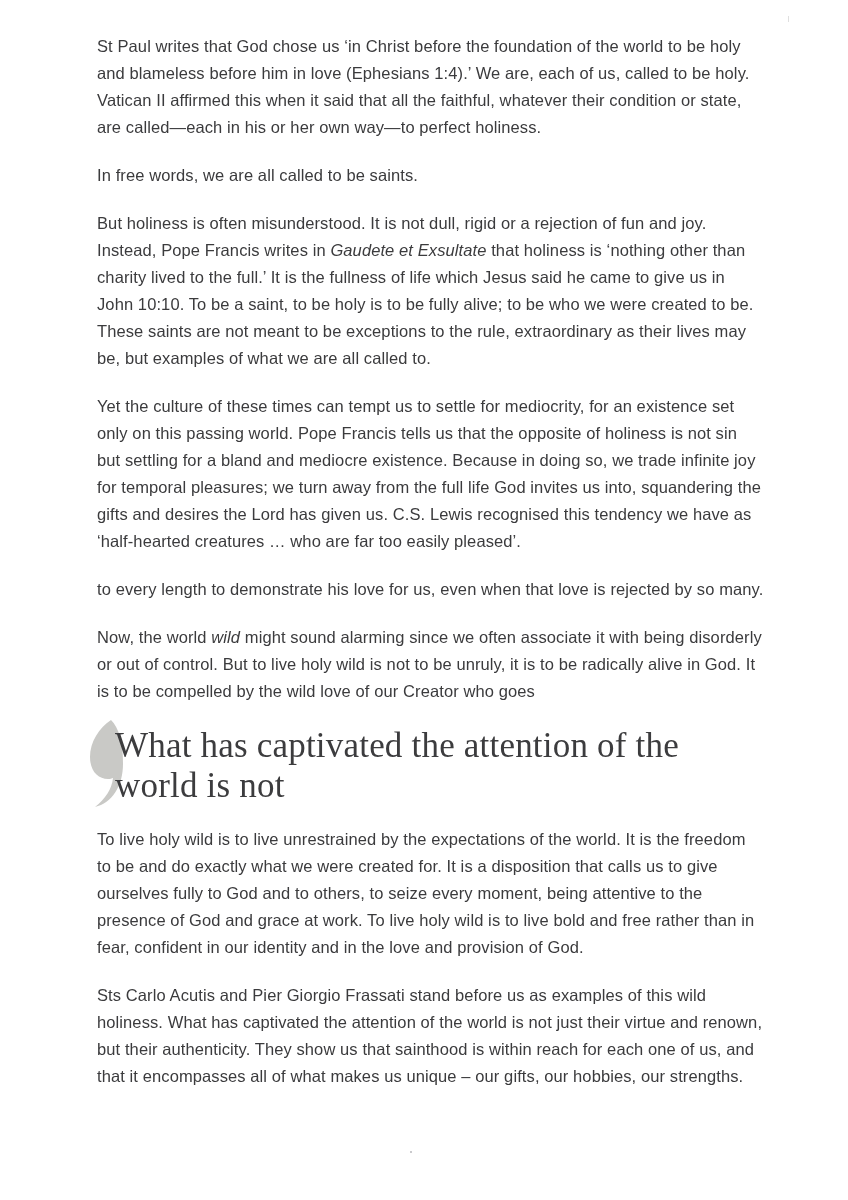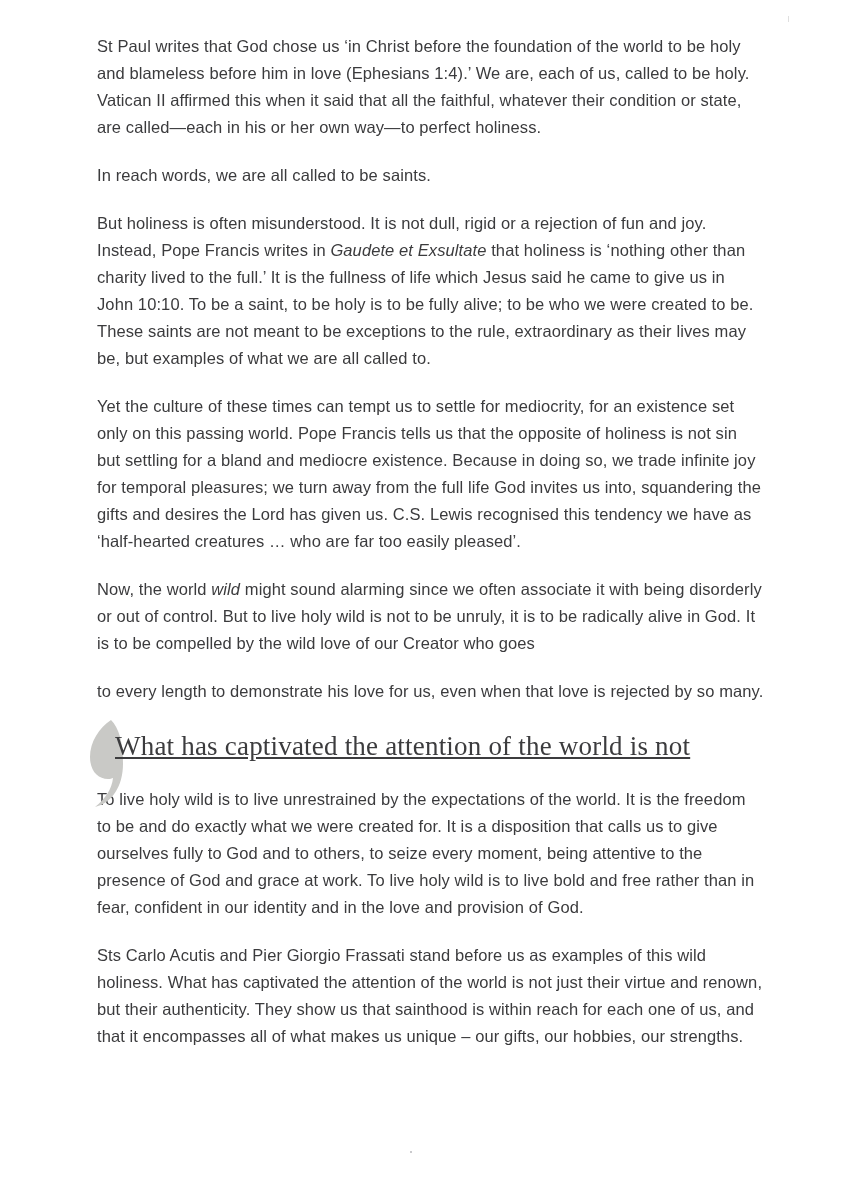--- a/index.html
+++ b/index.html
@@ -20,25 +20,24 @@
     line-height: 27px;
     color: #3b3b3d;
     letter-spacing: 0.1px;
   }
   .para em { }
 
   .pullquote {
     position: relative;
     margin: 14px 0 20px 4px;
     font-family: "Liberation Serif", "DejaVu Serif", serif;
-    font-size: 27px;
+    font-size: 35px;
     line-height: 40px;
     color: #3c3c3e;
     letter-spacing: 0.2px;
-    text-decoration: underline;
   }
   .pullquote .q-text { position: relative; z-index: 1; }
   .pullquote .q-line-0 { padding-left: 14px; }
   .qmark {
     position: absolute;
     left: -14px;
     top: -8px;
     z-index: 0;
   }
   .scan-dot {
@@ -60,25 +59,25 @@
     background: #c9c9c9;
     opacity: 0.6;
   }
 </style>
 </head>
 <body>
 
 <div class="page">
   <div class="content" id="article-body">
       <p class="para"><span>St Paul writes that God chose us ‘in Christ before the foundation of the world to be holy and blameless before him in love (Ephesians 1:4).’ We are, each of us, called to be holy. Vatican II affirmed this when it said that all the faithful, whatever their condition or state, are called—each in his or her own way—to perfect holiness.</span></p>
-      <p class="para"><span>In reach words, we are all called to be saints.</span></p>
+      <p class="para"><span>In free words, we are all called to be saints.</span></p>
       <p class="para"><span>But holiness is often misunderstood. It is not dull, rigid or a rejection of fun and joy. Instead, Pope Francis writes in </span><em>Gaudete et Exsultate</em><span> that holiness is ‘nothing other than charity lived to the full.’ It is the fullness of life which Jesus said he came to give us in John 10:10. To be a saint, to be holy is to be fully alive; to be who we were created to be. These saints are not meant to be exceptions to the rule, extraordinary as their lives may be, but examples of what we are all called to.</span></p>
       <p class="para"><span>Yet the culture of these times can tempt us to settle for mediocrity, for an existence set only on this passing world. Pope Francis tells us that the opposite of holiness is not sin but settling for a bland and mediocre existence. Because in doing so, we trade infinite joy for temporal pleasures; we turn away from the full life God invites us into, squandering the gifts and desires the Lord has given us. C.S. Lewis recognised this tendency we have as ‘half-hearted creatures … who are far too easily pleased’.</span></p>
+      <p class="para"><span>to every length to demonstrate his love for us, even when that love is rejected by so many.</span></p>
       <p class="para"><span>Now, the world </span><em>wild</em><span> might sound alarming since we often associate it with being disorderly or out of control. But to live holy wild is not to be unruly, it is to be radically alive in God. It is to be compelled by the wild love of our Creator who goes</span></p>
-      <p class="para"><span>to every length to demonstrate his love for us, even when that love is rejected by so many.</span></p>
       <div class="pullquote">
         <span class="qmark"><svg width="40" height="94" viewBox="0 0 40 94">
             <path d="M24 2 C12 10 3 24 3 39 C3 53 11 61 21 61 C23 61 25 60.5 26 60 C25 71 18 81 8 89 C25 85 36 68 36 46 C36 24 32 10 24 2 Z" fill="#c9c9c6"></path>
           </svg></span>
         <div class="q-text q-line-0">What has captivated the attention of the world is not</div>
       </div>
       <p class="para"><span>To live holy wild is to live unrestrained by the expectations of the world. It is the freedom to be and do exactly what we were created for. It is a disposition that calls us to give ourselves fully to God and to others, to seize every moment, being attentive to the presence of God and grace at work. To live holy wild is to live bold and free rather than in fear, confident in our identity and in the love and provision of God.</span></p>
       <p class="para"><span>Sts Carlo Acutis and Pier Giorgio Frassati stand before us as examples of this wild holiness. What has captivated the attention of the world is not just their virtue and renown, but their authenticity. They show us that sainthood is within reach for each one of us, and that it encompasses all of what makes us unique – our gifts, our hobbies, our strengths.</span></p>
     </div>
   <div class="scan-dot"></div>

